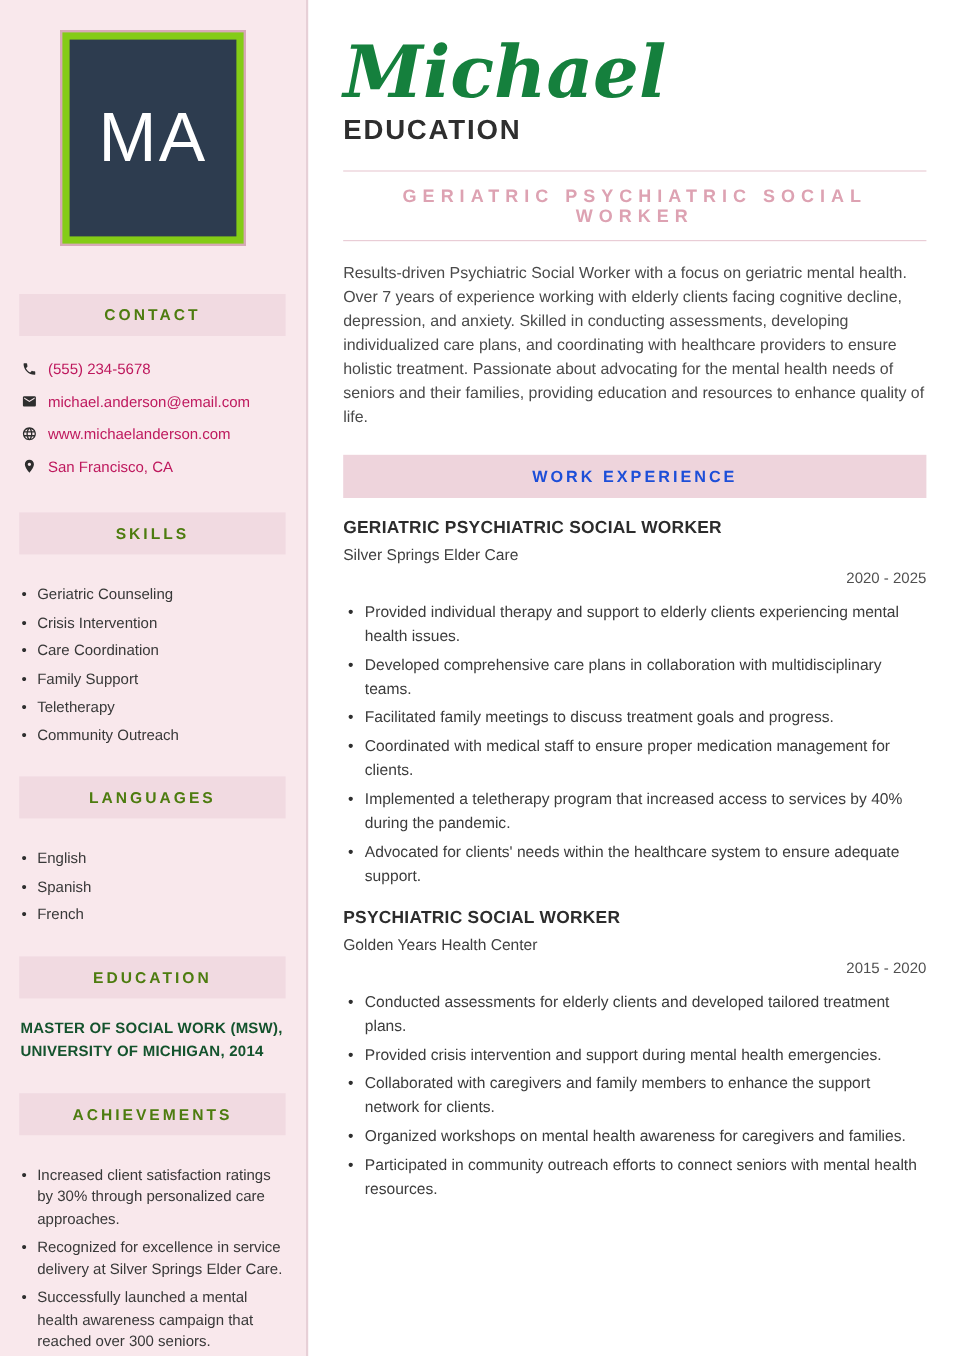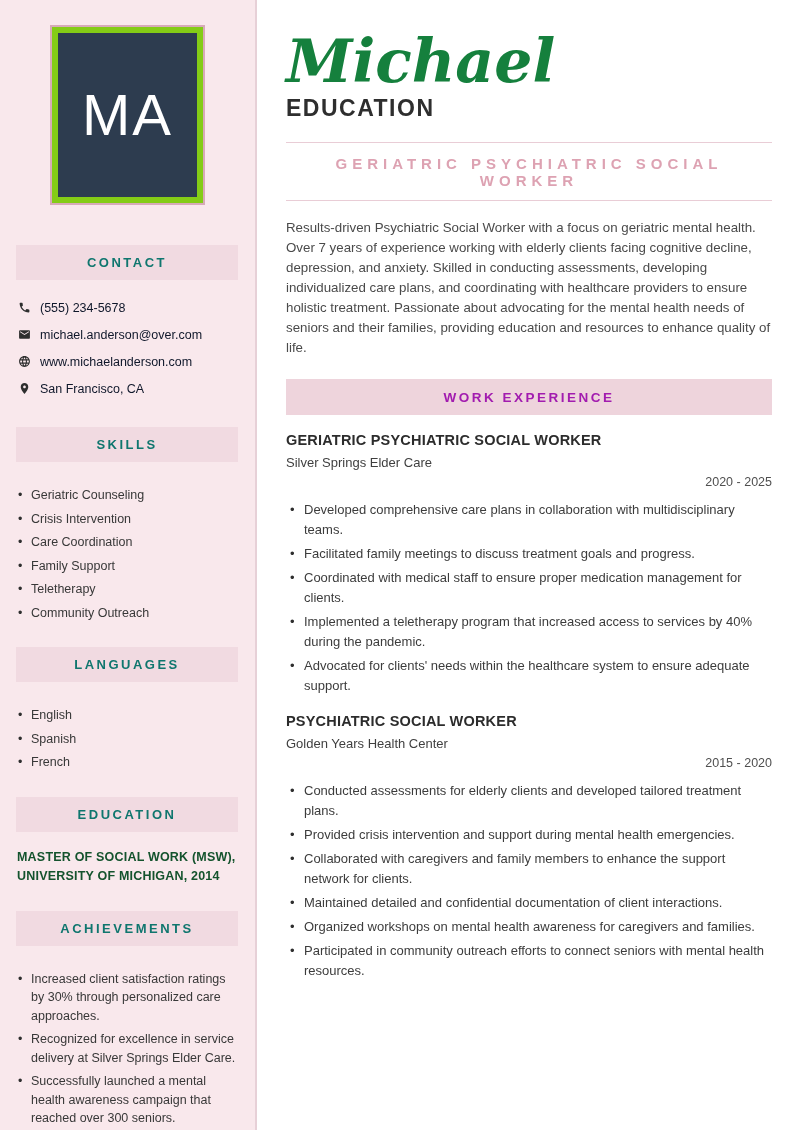--- a/index.html
+++ b/index.html
@@ -23,27 +23,27 @@
   .sidebar{width:257px;min-width:257px;height:1130px;background:var(--sidebar-bg);
     border-right:2px solid var(--divider-pink);}
   .photo-frame{width:155px;height:180px;margin:25px auto 0;background:#84cc16;
     border:2px solid var(--frame-border);padding:6px;}
   .photo{width:100%;height:100%;background:var(--navy);display:flex;
     align-items:center;justify-content:center;}
   .initials{color:#fff;font-size:58px;font-weight:500;letter-spacing:2px;line-height:1;}
 
   .band{height:35px;margin:0 17px 0 16px;background:var(--sidebar-band);
     display:flex;align-items:center;justify-content:center;
-    font-size:13px;font-weight:bold;letter-spacing:2.5px;color:#0f766e;}
+    font-size:13px;font-weight:bold;letter-spacing:2.5px;color:#4d7c0f;}
   .sb-section .band{margin-top:25px;}
   .sb-contact .band{margin-top:40px;}
 
   .contact-list{list-style:none;margin-top:14px;}
   .contact-row{display:flex;align-items:center;gap:9px;padding:6.5px 10px 6.5px 18px;
-    font-size:12.5px;color:#0f172a;}
+    font-size:12.5px;color:#be185d;}
   .c-icon{width:13px;height:13px;flex:0 0 13px;display:inline-flex;}
   .c-icon svg{width:13px;height:13px;fill:#2e2e2e;}
 
   .dot-list{list-style:none;margin-top:24px;padding:0 13px 0 18px;}
   .dot-list li{position:relative;padding-left:13px;font-size:12.5px;color:#383838;
     line-height:18.5px;margin-bottom:5px;}
   .dot-list li::before{content:"•";position:absolute;left:0;top:0;color:#2e2e2e;}
 
   .degree{margin:16px 13px 0 17px;font-size:12.5px;font-weight:bold;
     line-height:19px;color:#14532d;letter-spacing:.2px;}
@@ -55,21 +55,21 @@
   .last-name{font-size:23px;font-weight:bold;letter-spacing:1.5px;color:#2e2e2e;
     margin-top:2px;}
   .title-block{margin-top:20px;}
   .rule{border:none;border-top:1.5px solid var(--rule-pink);}
   .job-headline{text-align:center;font-size:15px;font-weight:600;letter-spacing:5px;
     color:var(--accent-pink);padding:12px 0 11px;}
   .summary{margin-top:17px;font-size:13.3px;line-height:20px;color:var(--body-text);}
 
   .main-band{height:36px;margin:21px 0 0 0;background:var(--main-band);
     display:flex;align-items:center;justify-content:center;
-    font-size:13.5px;font-weight:bold;letter-spacing:2.5px;color:#a21caf;}
+    font-size:13.5px;font-weight:bold;letter-spacing:2.5px;color:#1d4ed8;}
 
   .job{margin-top:17px;}
   .job-title{font-size:14.5px;font-weight:bold;color:#2c2c2c;letter-spacing:.2px;}
   .job-company{font-size:13px;color:#3f3f3f;margin-top:7px;}
   .job-dates{font-size:12.5px;color:#4f4f4f;margin-top:5px;text-align:right;}
   .job-bullets{list-style:none;margin-top:11px;}
   .job-bullets li{position:relative;padding-left:18px;font-size:13px;line-height:20px;
     color:#3c3c3c;margin-bottom:4px;}
   .job-bullets li::before{content:"•";position:absolute;left:4px;top:0;color:#2e2e2e;}
 </style>
@@ -96,21 +96,21 @@
               </svg>
           </span>
           <span class="c-text">(555) 234-5678</span>
         </li>
         <li class="contact-row">
           <span class="c-icon">
             <svg viewBox="0 0 24 24">
                 <path d="M20 4H4c-1.1 0-1.99.9-1.99 2L2 18c0 1.1.9 2 2 2h16c1.1 0 2-.9 2-2V6c0-1.1-.9-2-2-2zm0 4l-8 5-8-5V6l8 5 8-5v2z"></path>
               </svg>
           </span>
-          <span class="c-text">michael.anderson@over.com</span>
+          <span class="c-text">michael.anderson@email.com</span>
         </li>
         <li class="contact-row">
           <span class="c-icon">
             <svg viewBox="0 0 24 24">
                 <path d="M12 2C6.48 2 2 6.48 2 12s4.48 10 10 10 10-4.48 10-10S17.52 2 12 2zm6.93 6h-2.95c-.32-1.25-.78-2.45-1.38-3.56 1.84.63 3.37 1.91 4.33 3.56zM12 4.04c.83 1.2 1.48 2.53 1.91 3.96h-3.82c.43-1.43 1.08-2.76 1.91-3.96zM4.26 14C4.1 13.36 4 12.69 4 12s.1-1.36.26-2h3.38c-.08.66-.14 1.32-.14 2s.06 1.34.14 2H4.26zm.82 2h2.95c.32 1.25.78 2.45 1.38 3.56-1.84-.63-3.37-1.9-4.33-3.56zm2.95-8H5.08c.96-1.66 2.49-2.93 4.33-3.56C8.81 5.55 8.35 6.75 8.03 8zM12 19.96c-.83-1.2-1.48-2.53-1.91-3.96h3.82c-.43 1.43-1.08 2.76-1.91 3.96zM14.34 14H9.66c-.09-.66-.16-1.32-.16-2s.07-1.35.16-2h4.68c.09.65.16 1.32.16 2s-.07 1.34-.16 2zm.25 5.56c.6-1.11 1.06-2.31 1.38-3.56h2.95c-.96 1.65-2.49 2.93-4.33 3.56zM16.36 14c.08-.66.14-1.32.14-2s-.06-1.34-.14-2h3.38c.16.64.26 1.31.26 2s-.1 1.36-.26 2h-3.38z"></path>
               </svg>
           </span>
           <span class="c-text">www.michaelanderson.com</span>
         </li>
         <li class="contact-row">
@@ -178,37 +178,37 @@
     <p class="summary">Results-driven Psychiatric Social Worker with a focus on geriatric mental health. Over 7 years of experience working with elderly clients facing cognitive decline, depression, and anxiety. Skilled in conducting assessments, developing individualized care plans, and coordinating with healthcare providers to ensure holistic treatment. Passionate about advocating for the mental health needs of seniors and their families, providing education and resources to enhance quality of life.</p>
 
     <div class="main-band">WORK EXPERIENCE</div>
 
     <article class="job">
       <h3 class="job-title">GERIATRIC PSYCHIATRIC SOCIAL WORKER</h3>
       <div class="job-company">Silver Springs Elder Care</div>
       <div class="job-dates">2020 - 2025</div>
       <ul class="job-bullets">
 
+      <li>Provided individual therapy and support to elderly clients experiencing mental health issues.</li>
           <li>Developed comprehensive care plans in collaboration with multidisciplinary teams.</li>
           <li>Facilitated family meetings to discuss treatment goals and progress.</li>
           <li>Coordinated with medical staff to ensure proper medication management for clients.</li>
           <li>Implemented a teletherapy program that increased access to services by 40% during the pandemic.</li>
           <li>Advocated for clients' needs within the healthcare system to ensure adequate support.</li>
         </ul>
     </article>
 
     <article class="job">
       <h3 class="job-title">PSYCHIATRIC SOCIAL WORKER</h3>
       <div class="job-company">Golden Years Health Center</div>
       <div class="job-dates">2015 - 2020</div>
       <ul class="job-bullets">
 
       <li>Conducted assessments for elderly clients and developed tailored treatment plans.</li>
           <li>Provided crisis intervention and support during mental health emergencies.</li>
           <li>Collaborated with caregivers and family members to enhance the support network for clients.</li>
-          <li>Maintained detailed and confidential documentation of client interactions.</li>
           <li>Organized workshops on mental health awareness for caregivers and families.</li>
           <li>Participated in community outreach efforts to connect seniors with mental health resources.</li>
         </ul>
     </article>
 
   </main>
 </div>
 
 </body></html>

